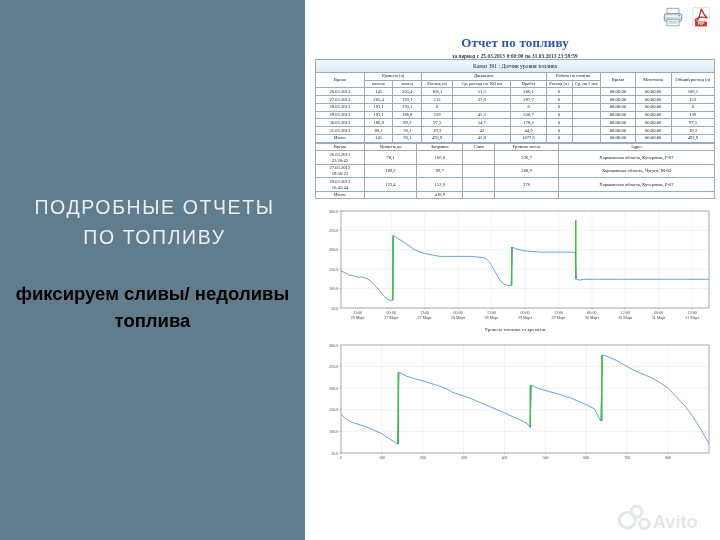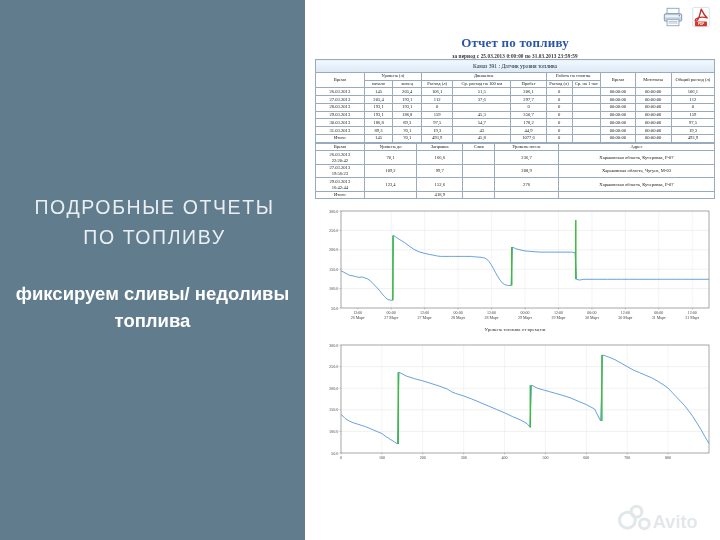--- a/index.html
+++ b/index.html
@@ -34,21 +34,21 @@
     margin-top: 38px;
   }
   .promo-b1 {
     position: absolute;
     top: 280px;
     left: 0; right: 0;
     text-align: center;
     font-size: 18.5px;
     font-weight: bold;
     line-height: 27px;
-    color: #ffffff;
+    color: #000000;
     padding: 0 14px;
   }
   .promo-b2 {
     position: absolute;
     top: 363px;
     left: 0; right: 0;
     text-align: center;
     font-size: 18.5px;
     font-weight: bold;
     line-height: 27px;

